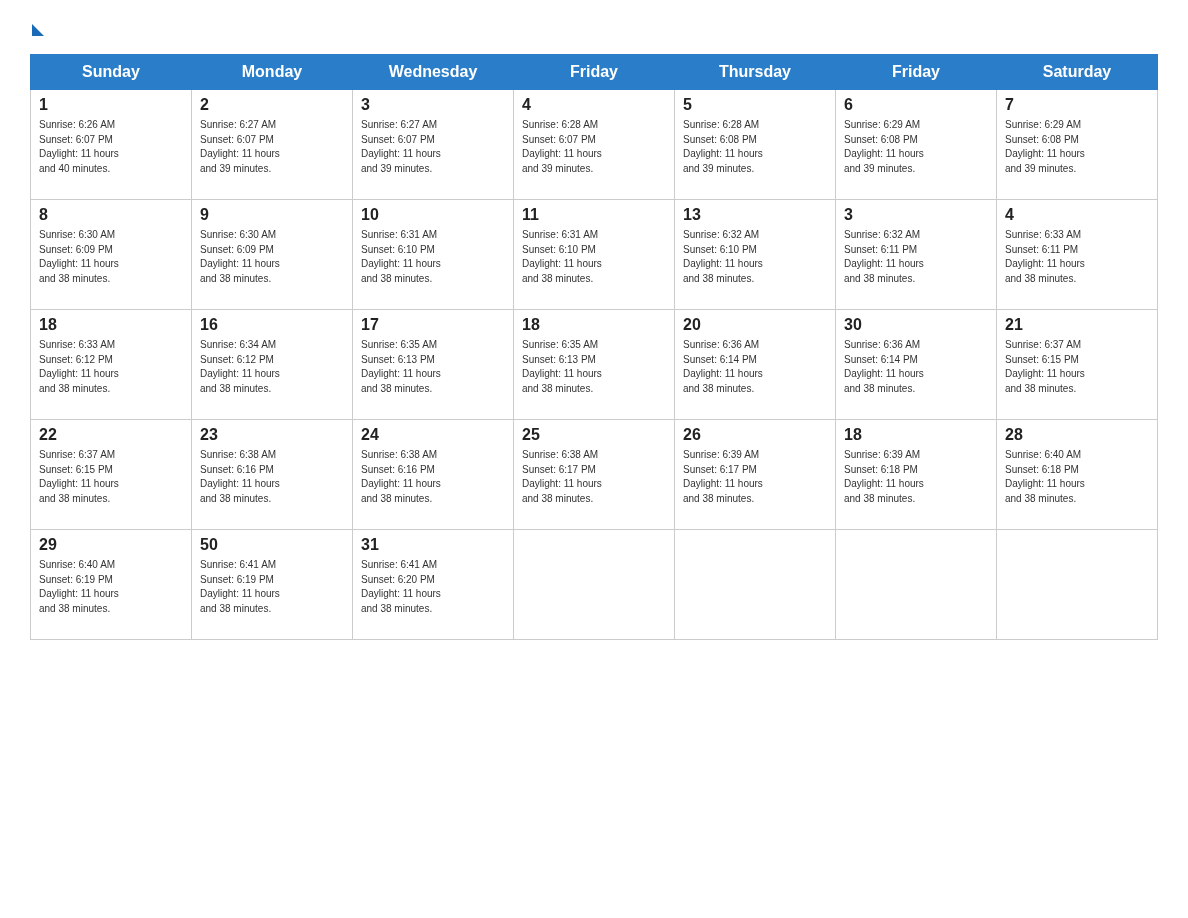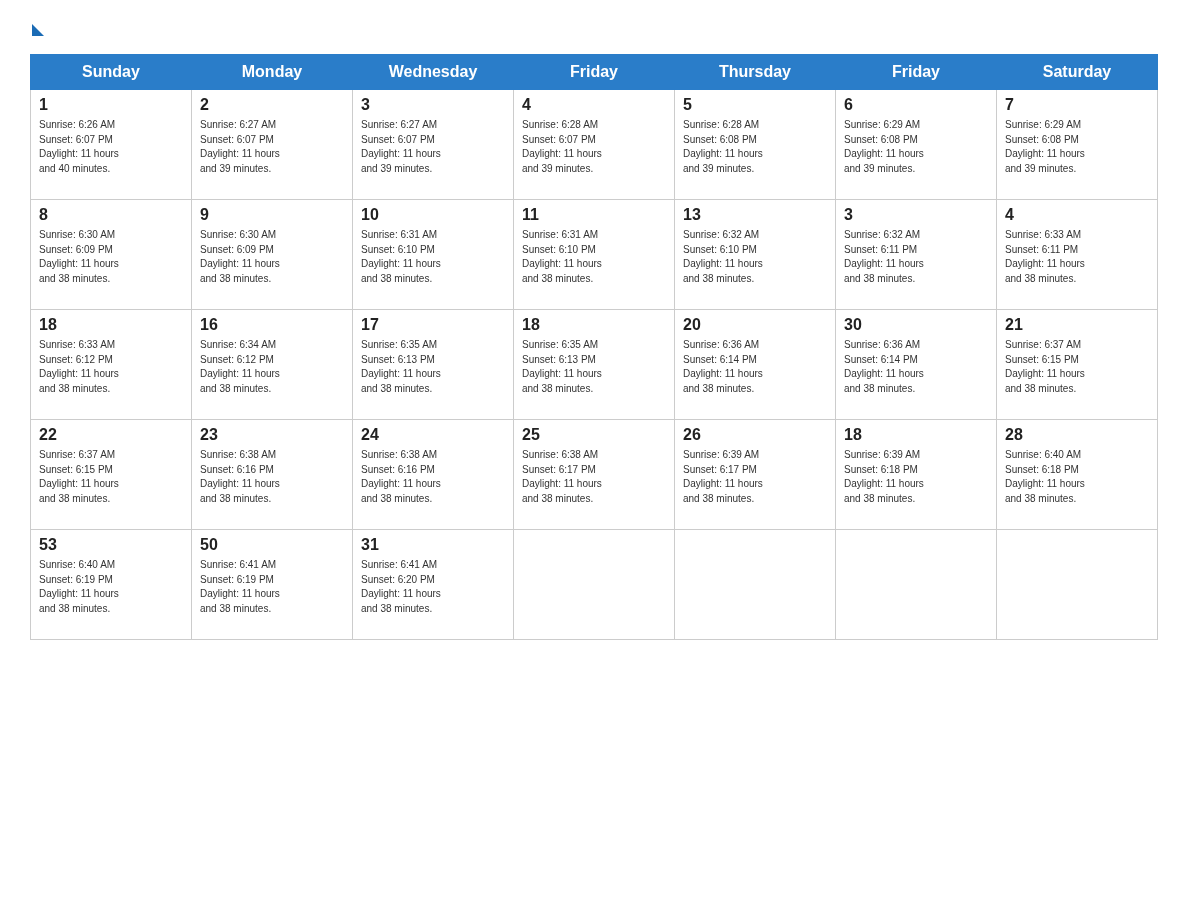--- a/index.html
+++ b/index.html
@@ -387,21 +387,21 @@
         <div class="day-info">
           Sunrise: 6:40 AM<br>
           Sunset: 6:18 PM<br>
           Daylight: 11 hours<br>
           and 38 minutes.
         </div>
       </td>
       </tr>
       <tr class="row-border-top">
         <td>
-        <span class="day-number">53</span>
+        <span class="day-number">29</span>
         <div class="day-info">
           Sunrise: 6:40 AM<br>
           Sunset: 6:19 PM<br>
           Daylight: 11 hours<br>
           and 38 minutes.
         </div>
       </td>
         <td>
         <span class="day-number">50</span>
         <div class="day-info">

